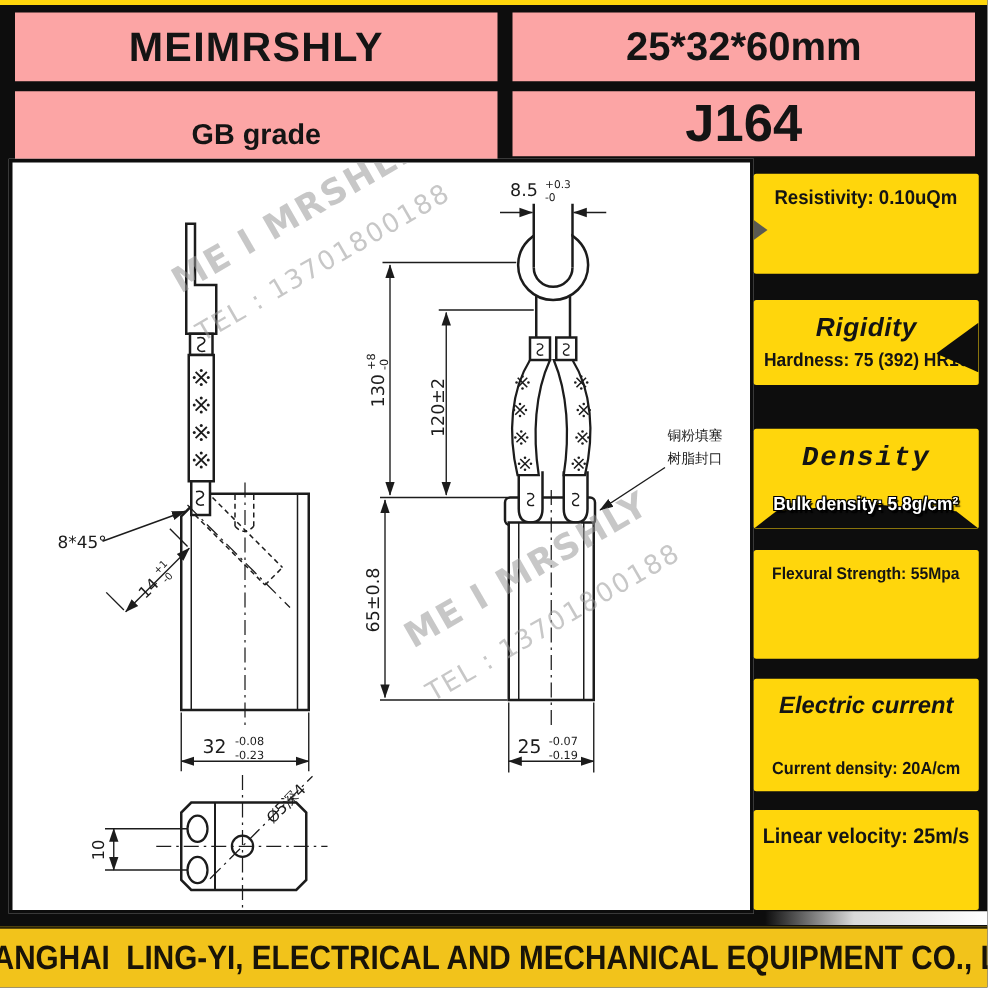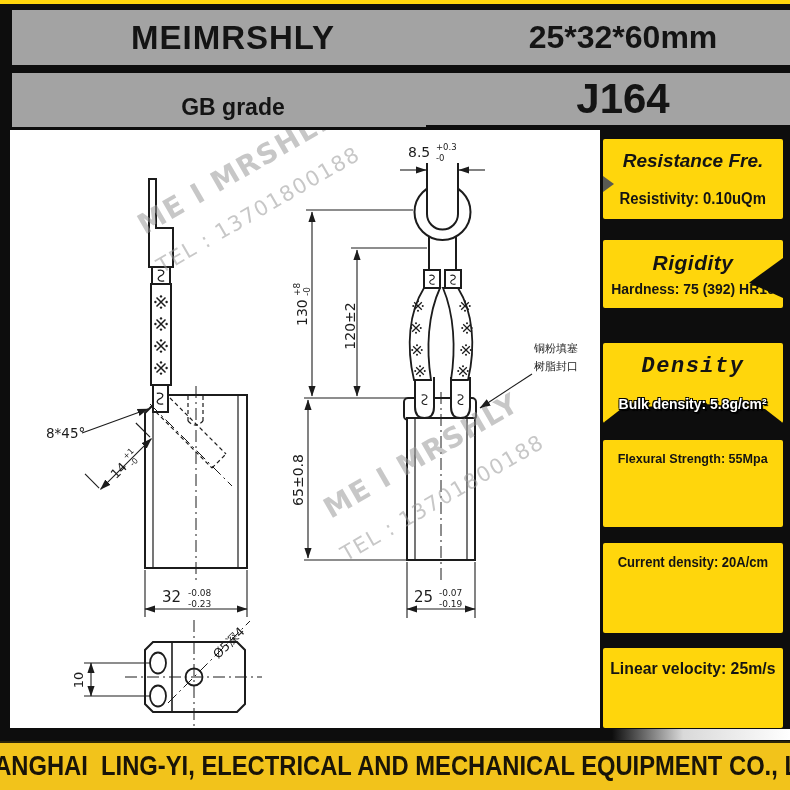--- a/index.html
+++ b/index.html
@@ -2,23 +2,22 @@
 <html><head>
 <meta charset="utf-8">
 <style>
   html,body{margin:0;padding:0;}
   body{
     width:790px;height:790px;position:relative;overflow:hidden;
     background:#0d0d0d;font-family:"Liberation Sans",sans-serif;
   }
   .topstrip{position:absolute;left:0;top:0;width:790px;height:4px;background:#FFD60C;}
   .hbox{
-    position:absolute;background:#a3a3a3;display:flex;align-items:center;justify-content:center;
+    position:absolute;background:#fca5a5;display:flex;align-items:center;justify-content:center;
     color:#141414;
-    padding-left:28px;
   }
   .hbox.brand{left:12px;top:10px;width:386px;height:55px;font-size:33px;font-weight:700;letter-spacing:1px;}
   .hbox.size{left:410px;top:10px;width:370px;height:55px;font-size:32px;font-weight:700;}
   .hbox.grade{left:12px;top:73px;width:386px;height:68px;font-size:23px;font-weight:700;}
   .hbox.model{left:410px;top:73px;width:370px;height:52px;font-size:42px;font-weight:700;}
 
   .canvas{
     position:absolute;left:7px;top:127px;width:590px;height:598px;
     background:#ffffff;border:3px solid #0d0d0d;
   }
@@ -259,37 +258,37 @@
         </g>
     <g transform="translate(436,374) rotate(-30)">
           <text x="0" y="0" font-size="21" text-anchor="middle">TEL : 13701800188</text>
         </g>
   </g>
 </svg>
 </div>
 
 <div class="spec s1">
   <div class="wedge-left"></div>
-  <div class="t">Resistance Fre.</div>
   <span class="v">Resistivity: 0.10uQm</span>
 </div>
 <div class="spec s2">
   <div class="wedge-right"></div>
   <div class="t">Rigidity</div>
   <span class="v">Hardness: 75 (392) HR10</span>
 </div>
 <div class="spec s3">
   <div class="shadow-bottom"></div>
   <div class="t">Density</div>
   <span class="v">Bulk density: 5.8g/cm²</span>
 </div>
 <div class="spec s4">
   <span class="v">Flexural Strength: 55Mpa</span>
 </div>
 <div class="spec s5">
+  <div class="t">Electric current</div>
   <span class="v">Current density: 20A/cm</span>
 </div>
 <div class="spec s6">
   <span class="v">Linear velocity: 25m/s</span>
 </div>
 
 <div class="grayline"></div>
 
 <div class="footer">
   <span>SHANGHAI  LING-YI, ELECTRICAL AND MECHANICAL EQUIPMENT CO., LTD</span>

